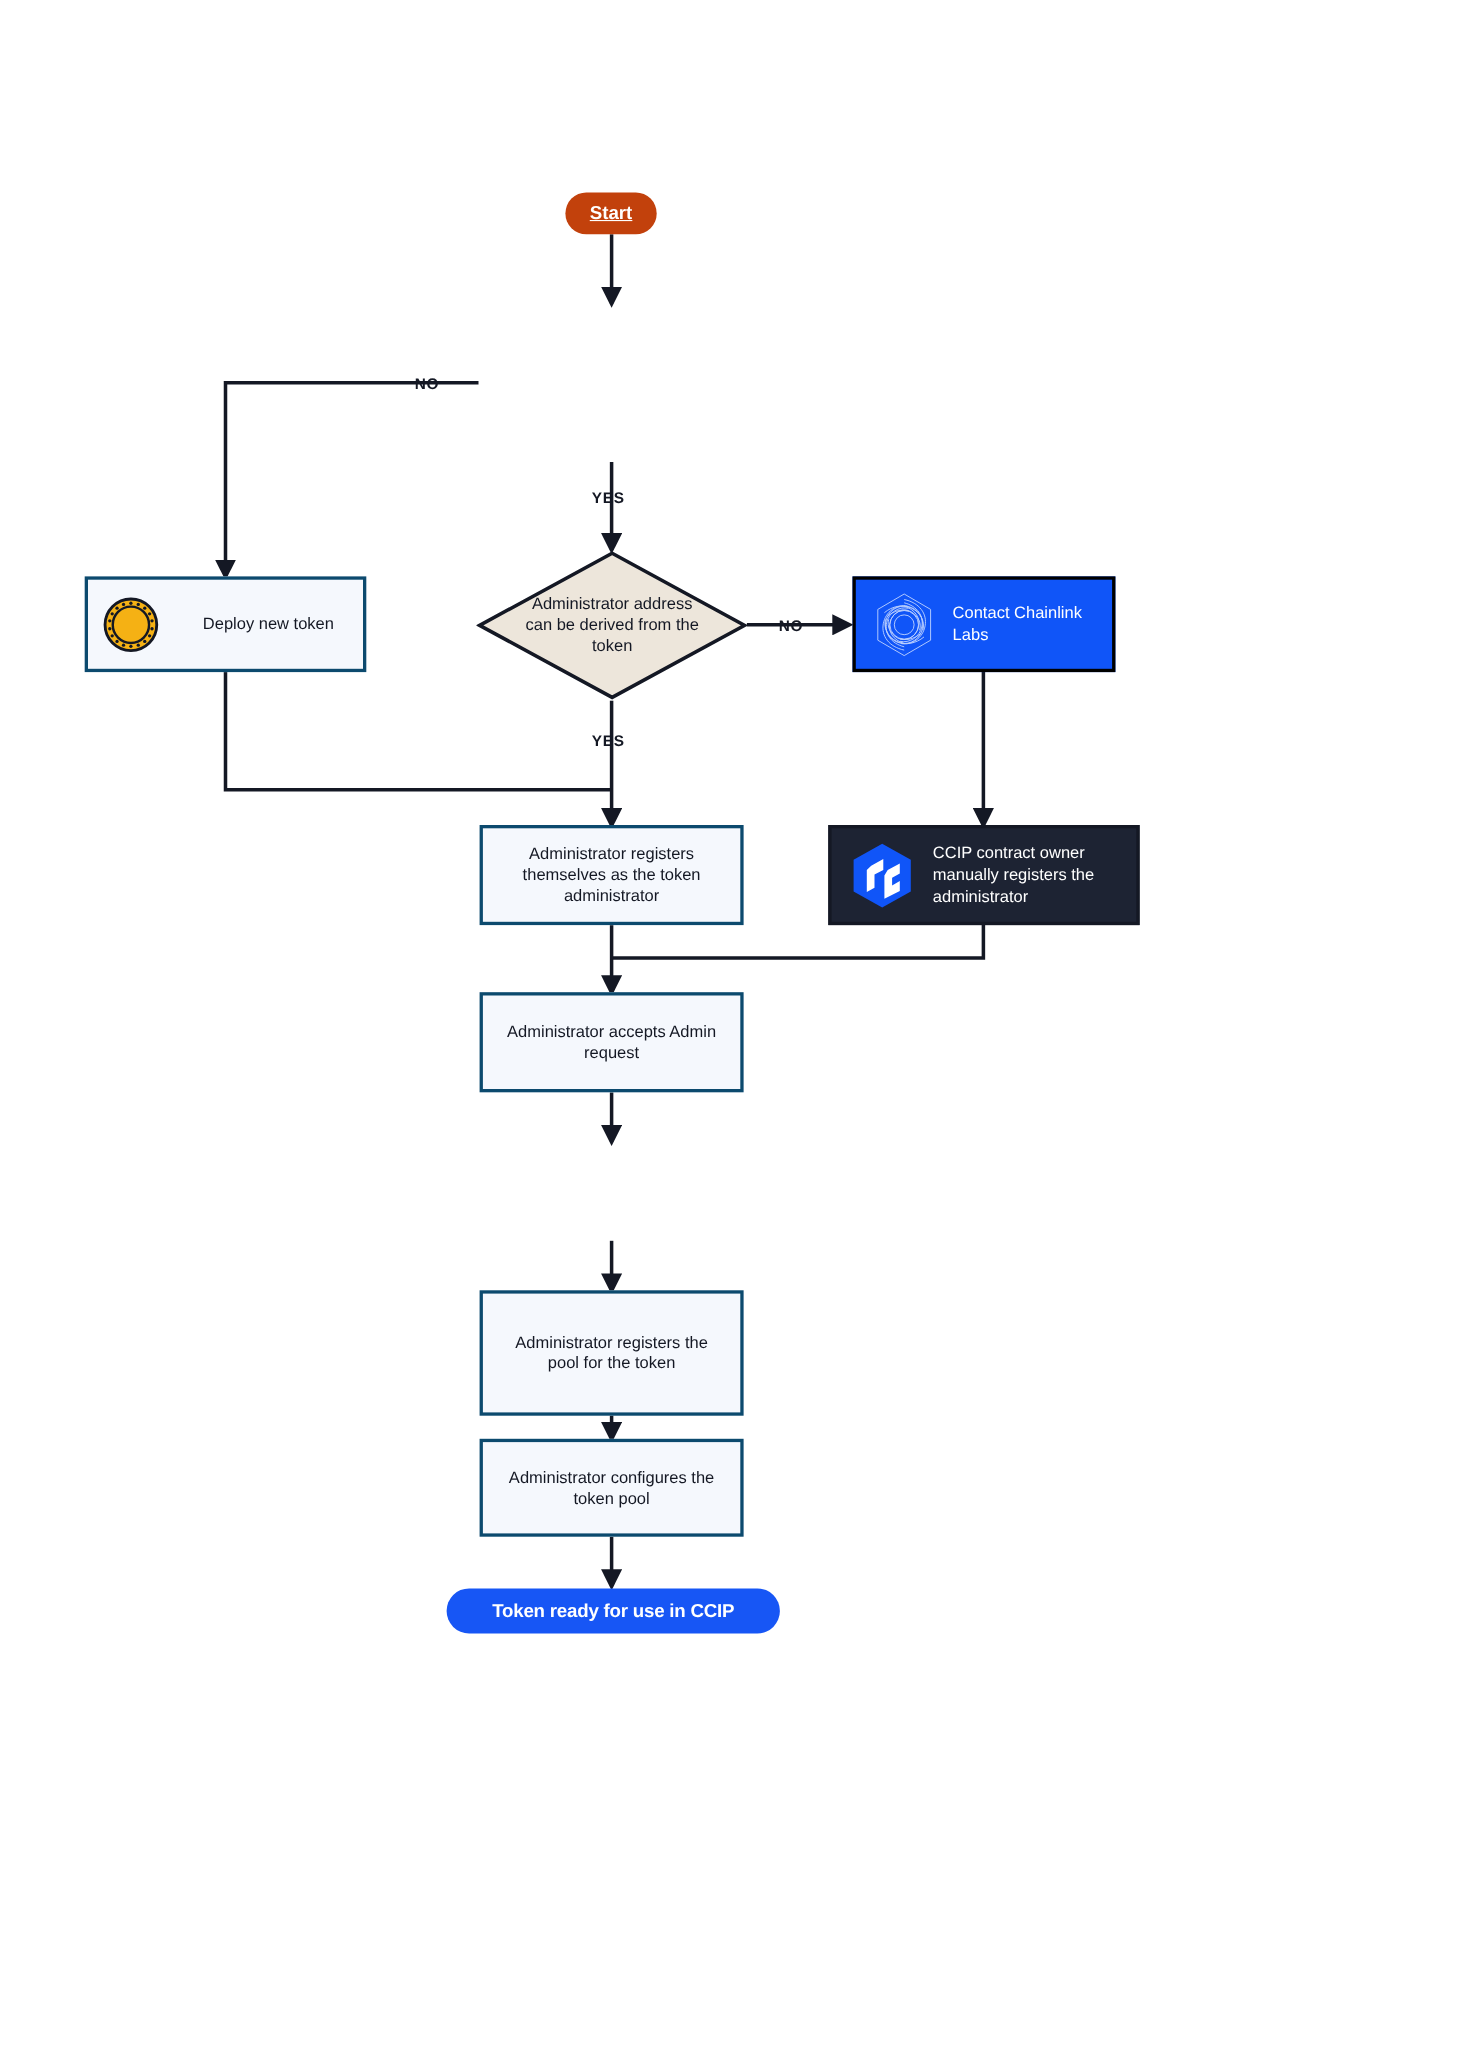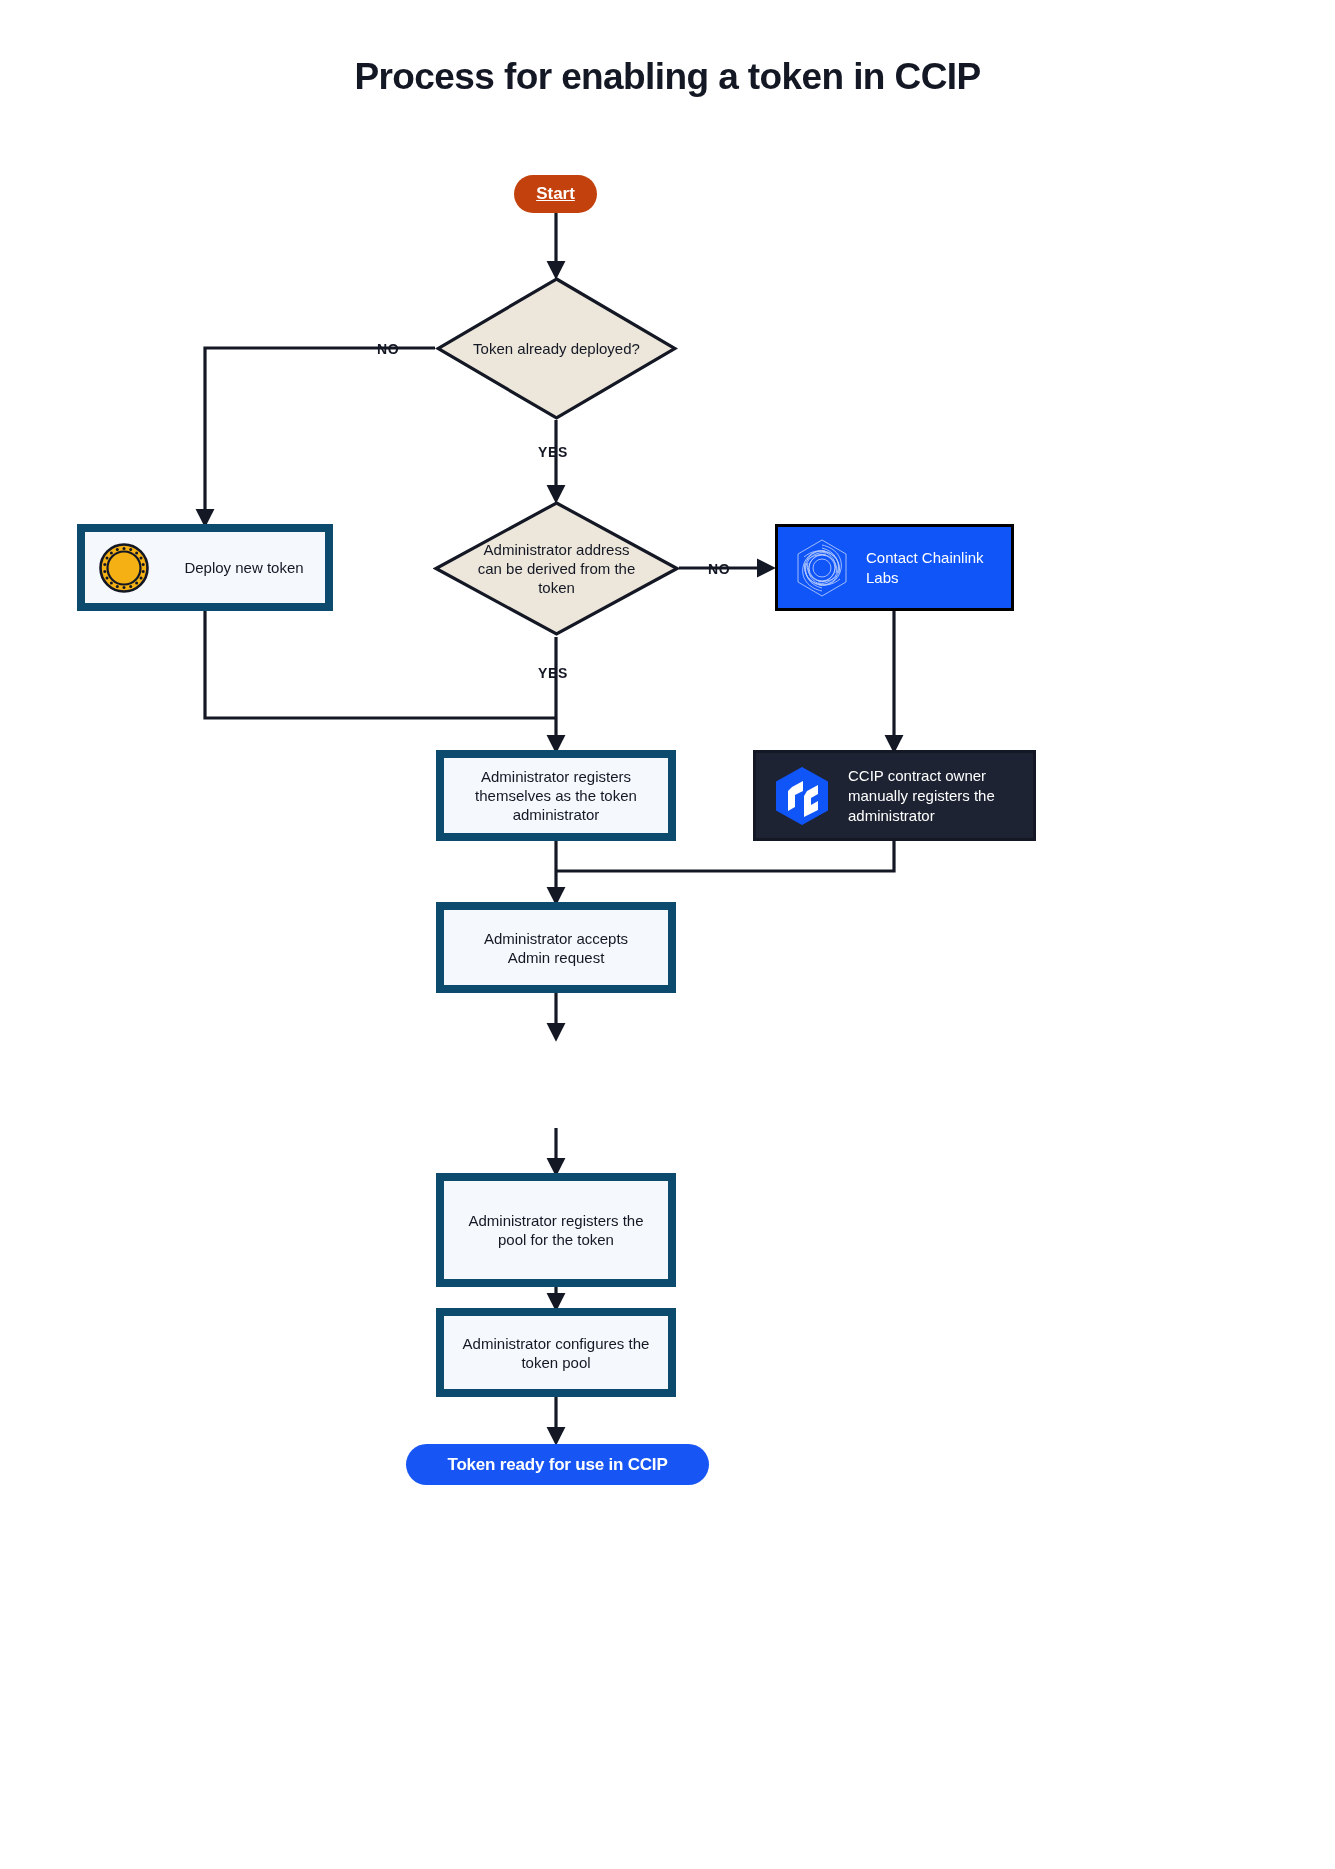--- a/index.html
+++ b/index.html
@@ -84,21 +84,21 @@
     justify-content: center;
     text-align: center;
     font-size: 15px;
     line-height: 19px;
     color: #141824;
   }
 
   
   .box {
     background: #F5F8FD;
-    border: 8px solid #0c4a6e;
+    border: 3px solid #0c4a6e;
     text-align: center;
     font-size: 15px;
     line-height: 19px;
     color: #141824;
   }
   .box-blue {
     background: #1055F8;
     border: 3px solid #000000;
     color: #ffffff;
     font-size: 15px;
@@ -140,21 +140,20 @@
     letter-spacing: 0.6px;
     color: #141824;
     white-space: nowrap;
   }
 </style>
 </head>
 <body>
 
 <div id="canvas">
 
-  <div class="title">Process for enabling a token in CCIP</div>
 
   <svg class="layer-svg" viewBox="0 0 1335 1869" xmlns="http://www.w3.org/2000/svg">
     <defs>
       <marker id="arrow" viewBox="0 0 10 10" refX="8" refY="5" markerWidth="6" markerHeight="6" orient="auto-start-reverse">
         <path d="M 0 0 L 10 5 L 0 10 z" fill="#141824"></path>
       </marker>
     </defs>
     <g stroke="#141824" stroke-width="3.2" fill="none">
 
       <path d="M 556,213 L 556,276" marker-end="url(#arrow)"></path>
@@ -182,26 +181,20 @@
       <path d="M 556,1263 L 556,1308" marker-end="url(#arrow)"></path>
 
       <path d="M 556,1397 L 556,1442" marker-end="url(#arrow)"></path>
     </g>
   </svg>
 
   <div class="node pill-start">
     <span>Start</span>
   </div>
 
-  <div class="diamond-wrap" style="left:435px; top:276px; width:243px; height:145px;">
-    <svg width="243" height="145" viewBox="0 0 243 145" xmlns="http://www.w3.org/2000/svg">
-      <polygon points="121.5,3 240,72.5 121.5,142 3,72.5" fill="#EDE6DB" stroke="#141824" stroke-width="3.2" stroke-linejoin="miter"></polygon>
-    </svg>
-    <div class="dtext">Token already deployed?</div>
-  </div>
 
   <div class="edge-label" style="left:377px; top:341px;">NO</div>
 
   <div class="edge-label" style="left:538px; top:444px;">YES</div>
 
   <div class="node box" style="left:77px; top:524px; width:256px; height:87px;">
     <div class="box-inner">
       <div class="icon-slot" style="width:78px;">
         <svg width="52" height="52" viewBox="0 0 52 52" xmlns="http://www.w3.org/2000/svg">
           <circle cx="26" cy="26" r="23.5" fill="#F5B114" stroke="#141824" stroke-width="2.6"></circle>

